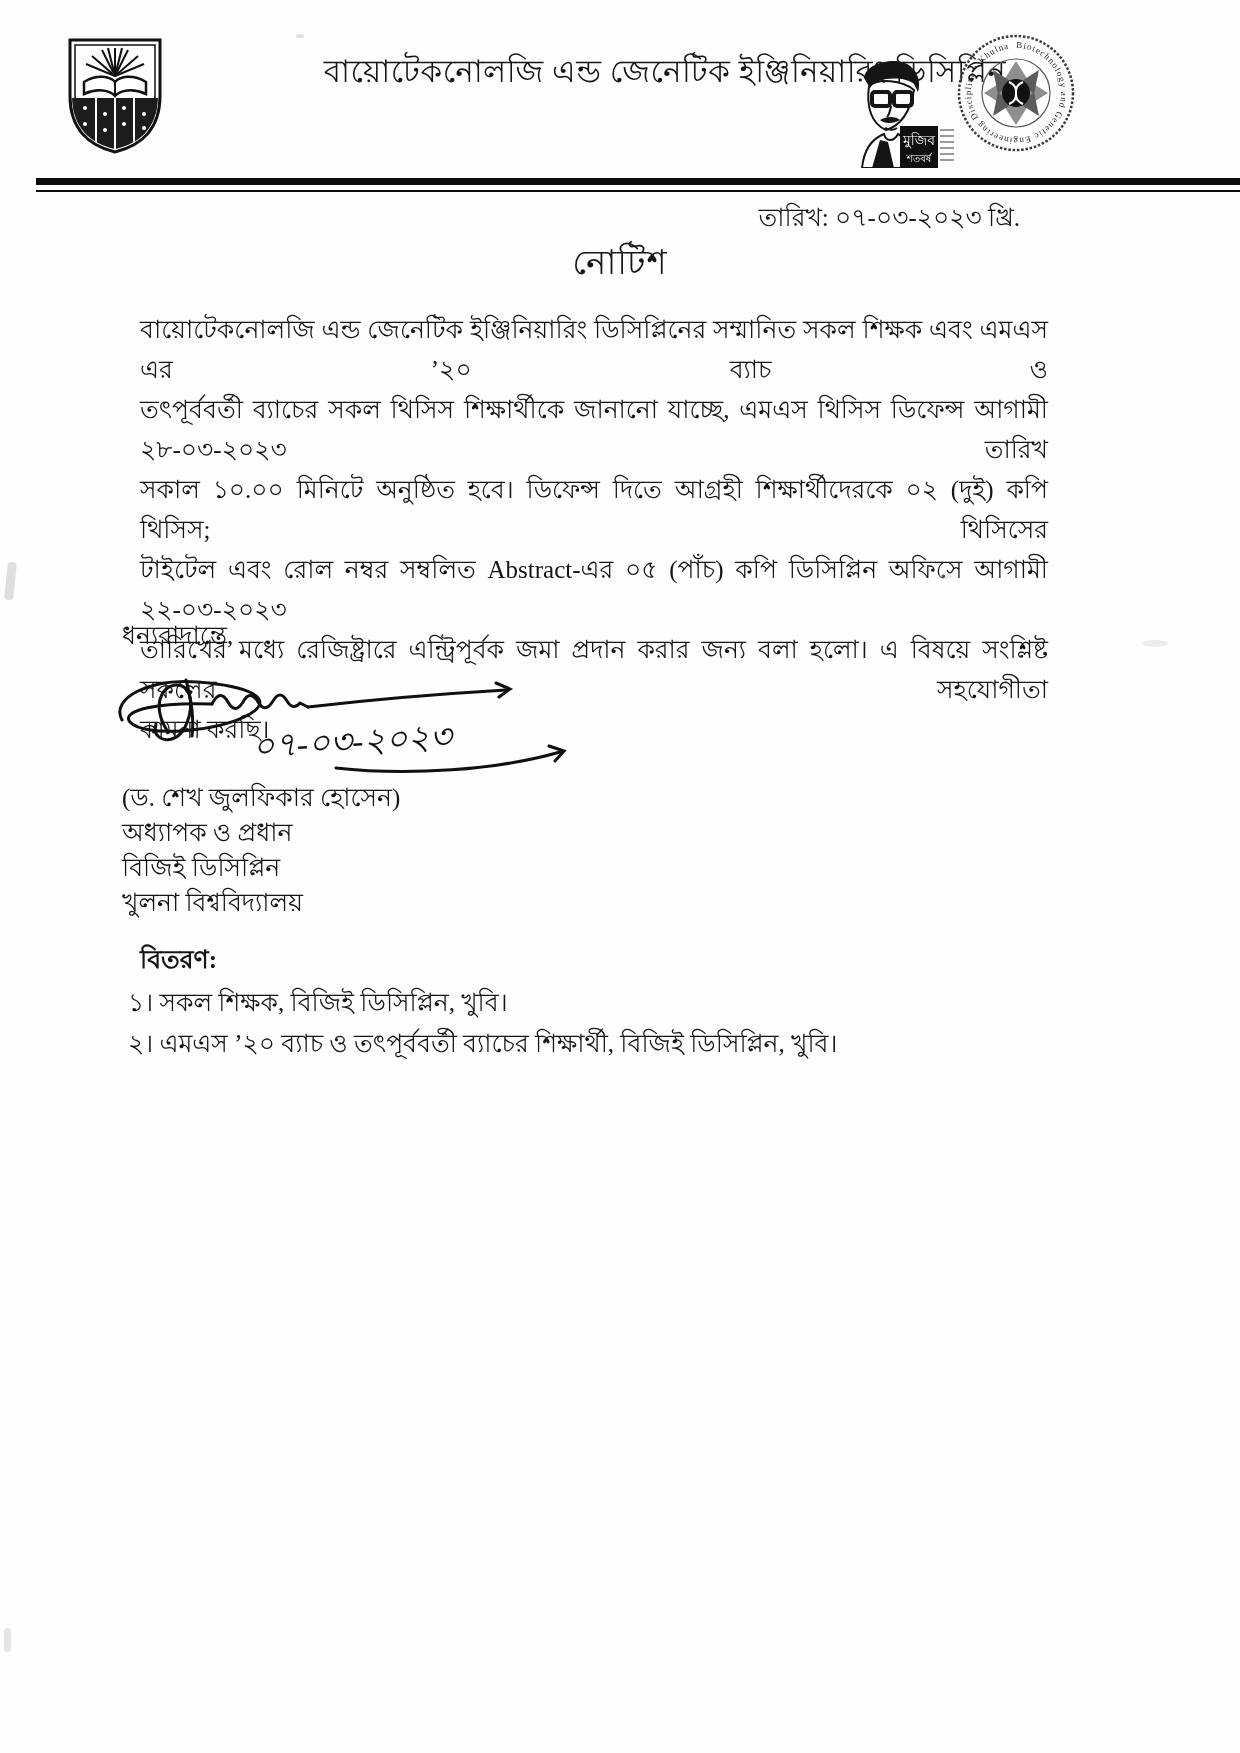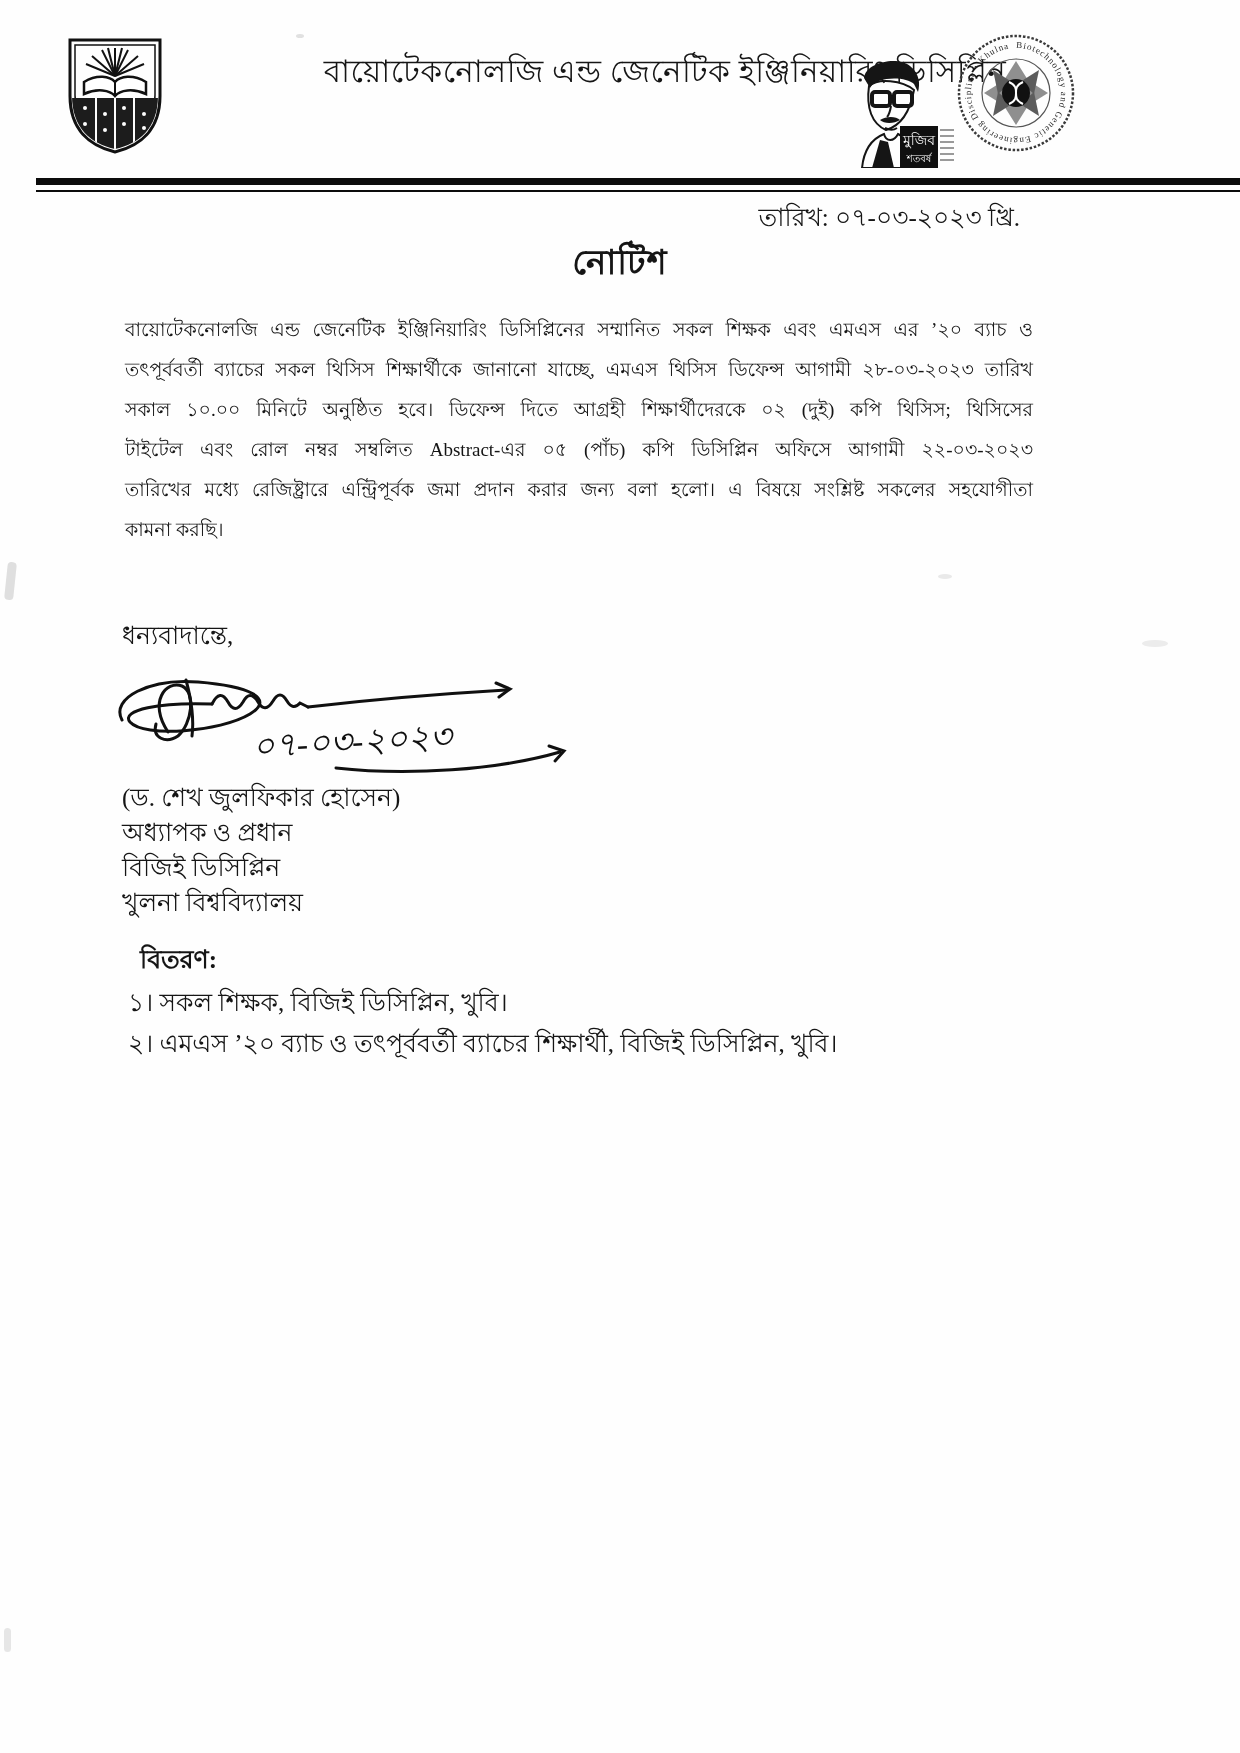--- a/index.html
+++ b/index.html
@@ -13,22 +13,22 @@
   .uni-logo { position:absolute; left:62px; top:36px; width:106px; height:118px; }
   .org-block { position:absolute; left:260px; top:50px; width:810px; text-align:center; }
   .org-line1 { font-size:31px; line-height:44px; letter-spacing:.5px; }
   .org-line2 { font-size:28px; line-height:40px; }
   .mujib-logo { position:absolute; left:836px; top:50px; width:120px; height:118px; }
   .seal { position:absolute; left:928px; top:28px; width:176px; height:130px; }
   .rule-thick { position:absolute; left:36px; right:0; top:178px; height:7px; background:#0c0c0c; }
   .rule-thin  { position:absolute; left:36px; right:0; top:190px; height:2px; background:#0c0c0c; }
   
   .date-line { position:absolute; left:640px; width:380px; top:198px; text-align:right; font-size:25px; }
-  .notice-title { position:absolute; left:0; width:1240px; top:236px; text-align:center; font-size:34px; letter-spacing:1px;font-weight:bold; }
-  .body-text { position:absolute; left:125px; width:908px; top:310px; font-size:19px; line-height:40px; }
+  .notice-title { position:absolute; left:0; width:1240px; top:236px; text-align:center; font-size:34px; letter-spacing:1px; }
+  .body-text { position:absolute; left:140px; width:908px; top:310px; font-size:25px; line-height:40px; }
   .body-line { text-align:justify; text-align-last:justify; }
   .body-line.last { text-align-last:left; }
   .closing { position:absolute; left:122px; top:616px; font-size:25px; }
   .sig-svg { position:absolute; left:108px; top:672px; width:480px; height:110px; }
   .sig-block { position:absolute; left:122px; top:780px; font-size:25px; line-height:35px; }
   .sig-block div { margin-bottom:0; }
   .dist-heading { position:absolute; left:140px; top:940px; font-size:25px; font-weight:bold; }
   .dist-list { position:absolute; left:122px; top:982px; font-size:25px; line-height:41px;margin-left:6px; }
   
   .smudge { position:absolute; background:#c4c4c4; border-radius:4px; }

